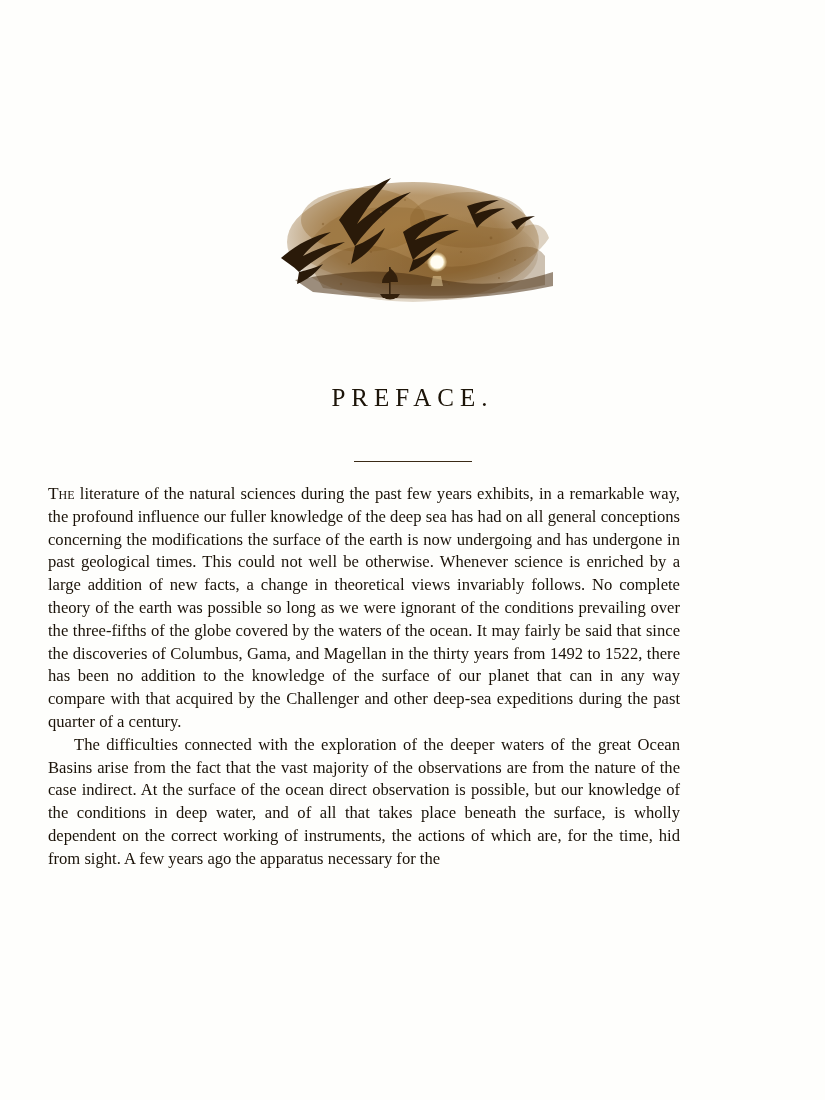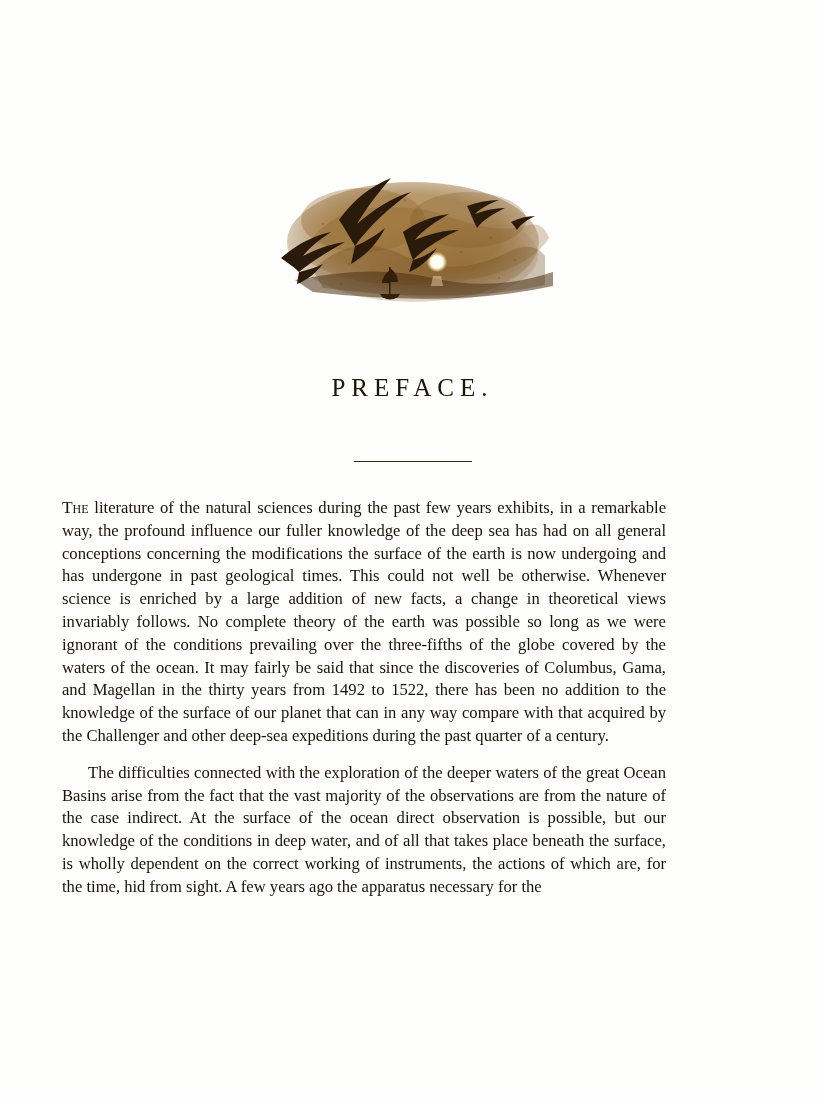--- a/index.html
+++ b/index.html
@@ -34,21 +34,21 @@
     width: 320px;
     height: 175px;
     position: relative;
   }
   .vignette svg { display: block; }
 
   
   .title {
     position: absolute;
     left: 0;
-    top: 374px;
+    top: 384px;
     width: 825px;
     text-align: center;
     font-size: 25px;
     letter-spacing: 6px;
     font-family: "Liberation Serif", serif;
     color: #1c1408;
   }
   .rule-wrap {
     position: absolute;
     left: 0;
@@ -69,21 +69,21 @@
     left: 48px;
     top: 482px;
     width: 632px;
     font-size: 16.6px;
     line-height: 22.8px;
     text-align: justify;
     text-justify: inter-word;
     color: #1a1208;
   }
   .body-text p {
-    margin: 14px;
+    margin: 0;
     font-family: Liberation Serif, serif;
   }
   .body-text p.indent {
     text-indent: 26px;
   }
   .smallcaps-lead {
     font-variant: small-caps;
     font-size: 17.4px;
   }
 </style>

